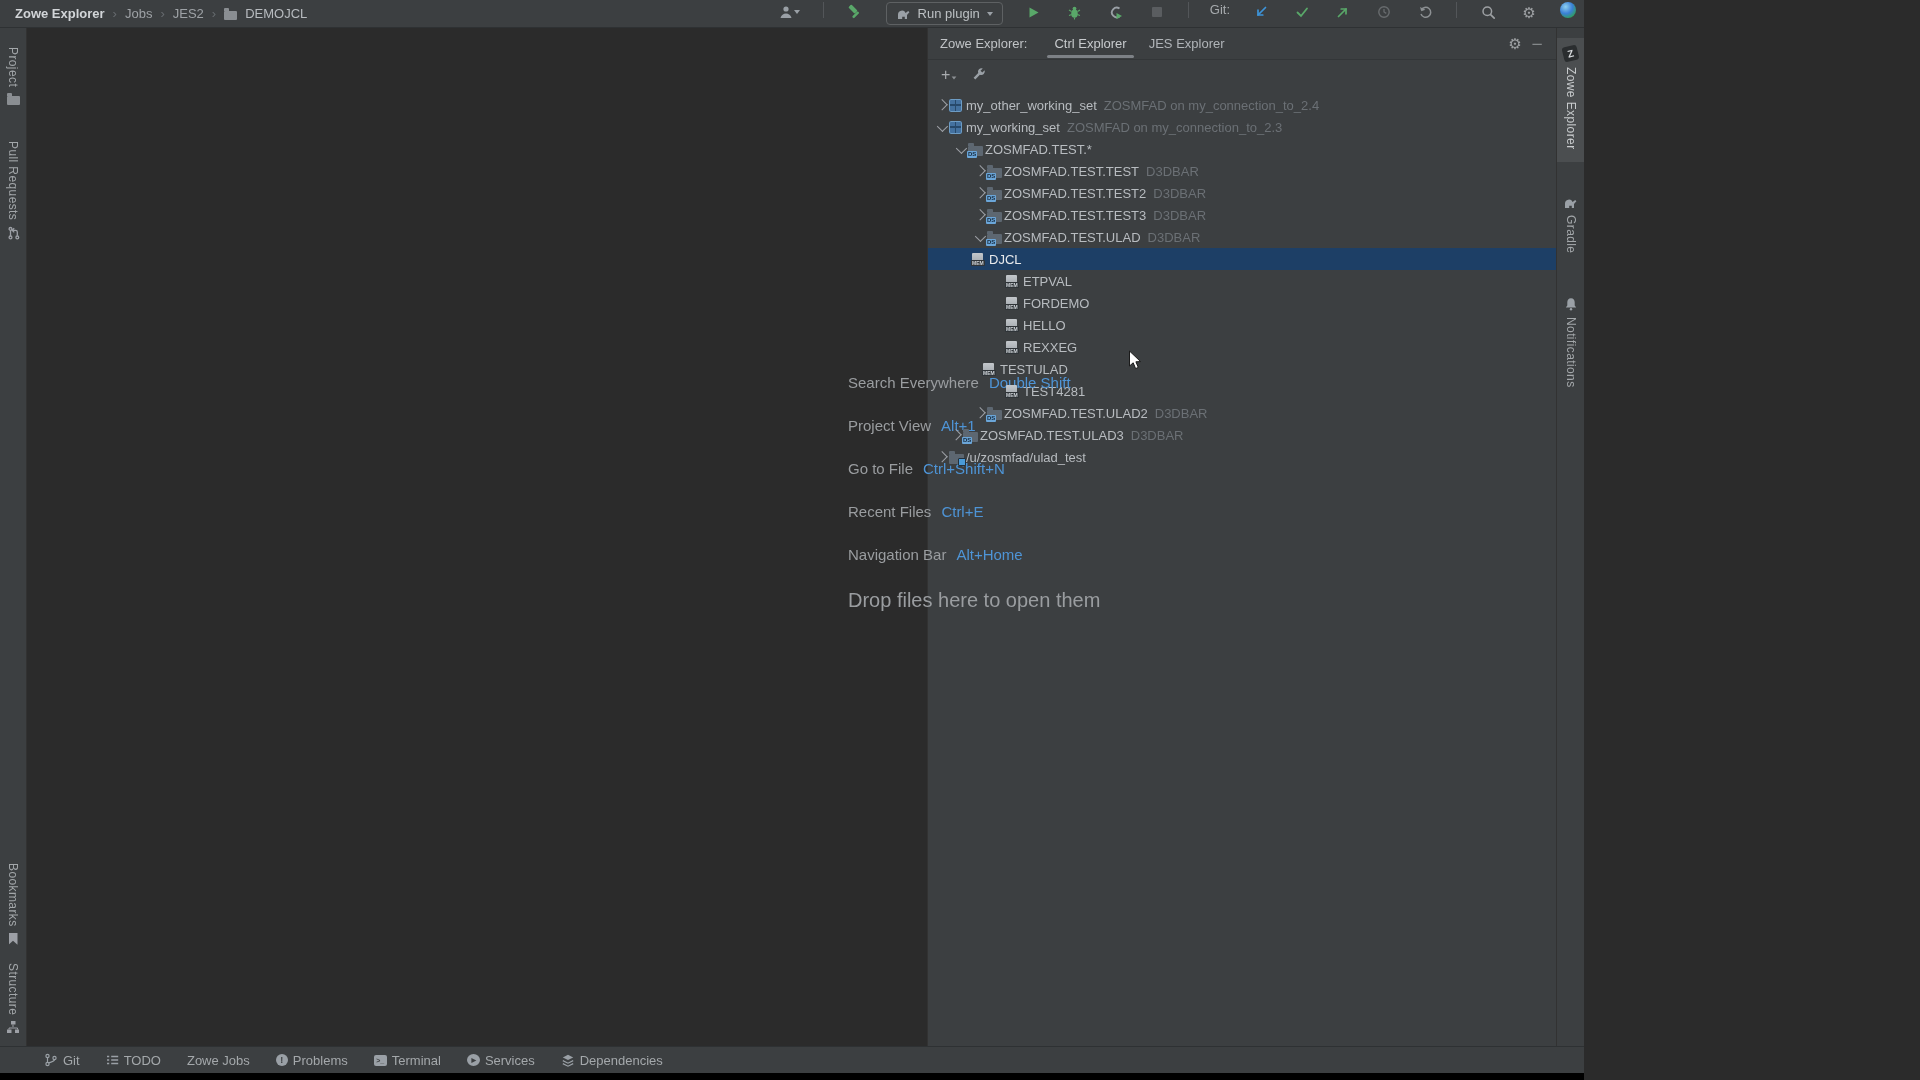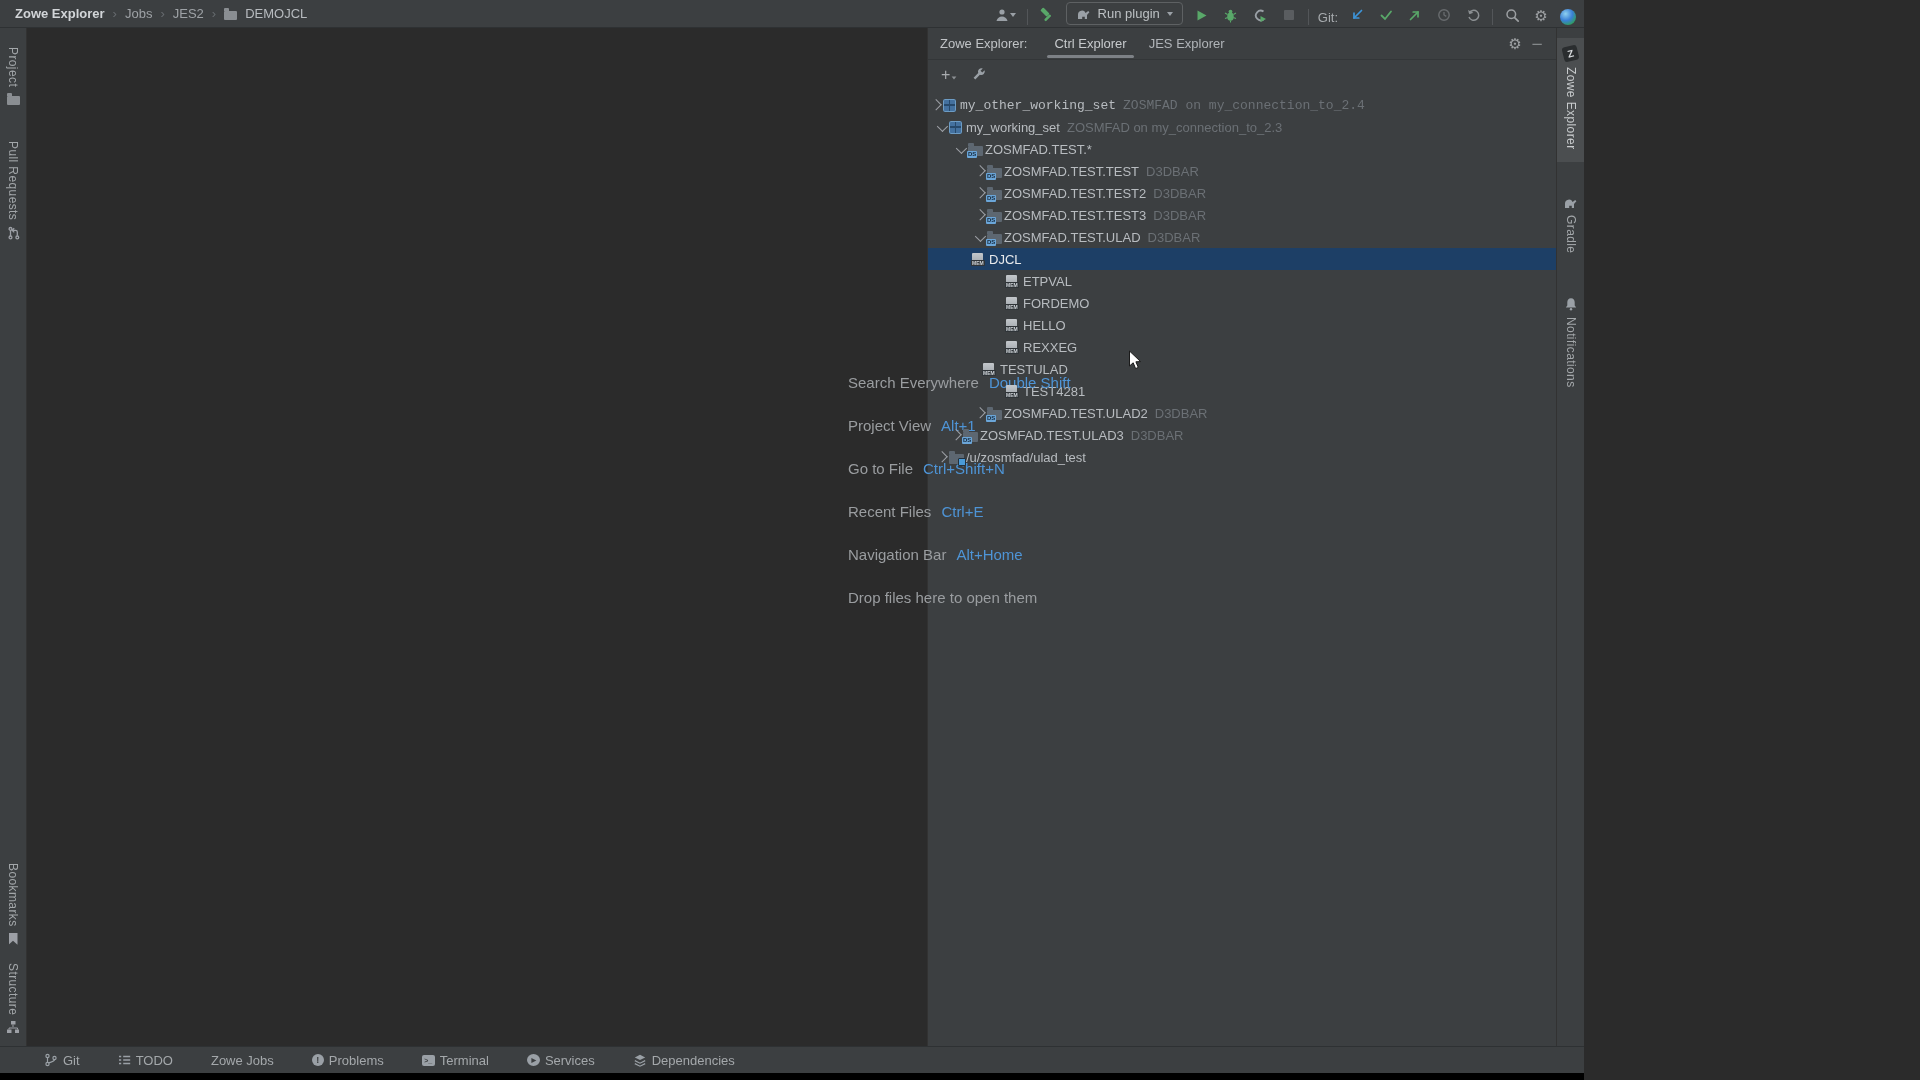--- a/index.html
+++ b/index.html
@@ -9,21 +9,21 @@
   .app{display:flex;flex-direction:column;width:1584px;height:1080px;position:relative}
 
   
   .topbar{flex:0 0 27px;background:#3c3f41;border-bottom:1px solid #2e3133;
           display:flex;align-items:center;justify-content:space-between;padding:0 8px 0 15px}
   .breadcrumbs{display:flex;align-items:center;gap:8px;white-space:nowrap}
   .bc-root{color:#d2d5d8;font-weight:bold}
   .bc-item{color:#9ea2a6}
   .bc-last{color:#b7bbbf}
   .bc-sep{color:#666a6e;font-size:13px}
-  .tb-actions{display:flex;align-items:flex-end;gap:9px}
+  .tb-actions{display:flex;align-items:flex-start;gap:21px}
   .tb-sep{width:1px;height:16px;background:#535659}
   .tb-ico{display:flex;align-items:center;justify-content:center;width:20px;height:20px}
   .caret-down{width:0;height:0;border-left:3.5px solid transparent;border-right:3.5px solid transparent;border-top:4px solid #9aa0a6;display:inline-block}
   .run-combo{display:flex;align-items:center;gap:7px;border:1px solid #5e6163;border-radius:4px;
              height:21px;padding:0 9px;color:#bcc0c3;background:#3c3f41}
   .gear-glyph{font-size:15px;color:#9da0a3;line-height:1}
   .sphere{width:16px;height:16px;border-radius:50%;
           background:radial-gradient(circle at 35% 30%, #8ed0ef, #3a7fd5 45%, #2f9e5f 78%, #27734b)}
 
   
@@ -44,21 +44,21 @@
                   clip-path:polygon(0 0,100% 0,100% 100%,50% 68%,0 100%)}
   .zlogo{width:15px;height:15px;background:#2a2d2f;border-radius:3px;display:flex;align-items:center;justify-content:center;
          color:#d7dadd;font-size:10px;font-weight:bold;transform:rotate(-14deg)}
 
   
   .editor{flex:1 1 auto;background:#2b2b2b;position:relative;min-width:0}
   .hints{position:absolute;left:821px;top:346px}
   .hint-row{display:flex;align-items:baseline;gap:10px;height:20px;margin-bottom:23px;font-size:15px;white-space:nowrap}
   .hint-label{color:#9a9da0}
   .hint-key{color:#4e94d6}
-  .drop-hint{color:#9a9da0;font-size:15px;white-space:nowrap}
+  .drop-hint{color:#9a9da0;font-size:20px;white-space:nowrap}
 
   
   .panel{flex:0 0 628px;background:#3c3f41;border-left:1px solid #323232;display:flex;flex-direction:column;min-height:0}
   .panel-header{flex:0 0 31px;display:flex;align-items:center;padding:0 8px 0 12px;border-bottom:1px solid #333638}
   .panel-title{color:#c0c3c6;margin-right:16px}
   .panel-tab{height:31px;display:flex;align-items:center;padding:0 11px;position:relative;color:#b0b4b8;cursor:default}
   .panel-tab.selected{color:#c7cacd}
   .panel-tab.selected::after{content:"";position:absolute;left:4px;right:4px;bottom:1px;height:3px;background:#7d8186;border-radius:2px}
   .ph-spacer{flex:1}
   .ph-btn{display:flex;align-items:center;justify-content:center;width:22px;height:22px;color:#9da0a3}
@@ -87,21 +87,21 @@
   .tico.folder{width:15px;height:10px;background:#5d6771;border-radius:1px;margin-top:3px}
   .tico.folder::before{content:"";position:absolute;top:-3px;left:0;width:6px;height:3px;background:#5d6771;border-radius:1px 1px 0 0}
   .tico .badge{position:absolute;left:-1px;bottom:-2px;background:#6ba6d9;color:#16293c;
                font-size:6px;font-weight:bold;font-style:normal;line-height:7px;padding:0 1px;border-radius:1px}
   .tico.doc{width:11px;height:13px;background:linear-gradient(#c3c7cb,#9aa0a6);border-radius:1px}
   .tico.doc .badge{background:#2f3438;color:#cfd4d9;font-size:5px;line-height:6px;left:-1px;bottom:0}
   .tico.uss .ussbadge{position:absolute;right:-2px;bottom:-2px;width:6px;height:6px;background:#4a9bd8;border:1px solid #22303c;border-radius:1px}
 
   
   .statusbar{flex:0 0 26px;background:#3c3f41;border-top:1px solid #2e3133;display:flex;align-items:center;
-             gap:38px;padding-left:44px}
+             gap:26px;padding-left:44px}
   .sb-item{display:flex;align-items:center;gap:5px;color:#a4a8ab}
   .ci{width:12px;height:12px;border-radius:50%;background:#9aa0a6;color:#3c3f41;font-size:9px;font-weight:bold;
       display:flex;align-items:center;justify-content:center;line-height:1}
   .ci.play{font-size:6px;padding-left:1px}
   .term{width:13px;height:11px;background:#9aa0a6;border-radius:2px;color:#3c3f41;font-size:7px;font-weight:bold;
         display:flex;align-items:center;justify-content:center;line-height:1}
   .blackstrip{flex:0 0 7px;background:#000}
 
   .cursor{position:absolute;left:1128px;top:350px;pointer-events:none;z-index:50}
 </style>
@@ -295,21 +295,21 @@
       </div>
       <div class="panel-toolbar">
         <span class="pt-plus">+<i class="caret-down"></i></span>
         <span>
           <svg width="14" height="14">
               <path d="M12.6 3.2 L10.3 5.5 8.5 3.7 10.8 1.4 A3.6 3.6 0 0 0 6.2 6.1 L1.6 10.7 3.3 12.4 7.9 7.8 A3.6 3.6 0 0 0 12.6 3.2 Z" fill="#9aa0a6"></path>
             </svg>
         </span>
       </div>
       <div class="tree" id="tree">
-          <div class="tree-row" style=" font-family: Liberation Mono, monospace;">
+          <div class="tree-row" style="padding-left: 6px;">
     <span class="chev collapsed">
               <i></i>
             </span>
     <span class="node-icon">
               <span class="tico ws"></span>
             </span>
     <span class="name">my_other_working_set</span>
     <span class="annotation">ZOSMFAD on my_connection_to_2.4</span>
   </div>
           <div class="tree-row" style="padding-left: 6px;">

